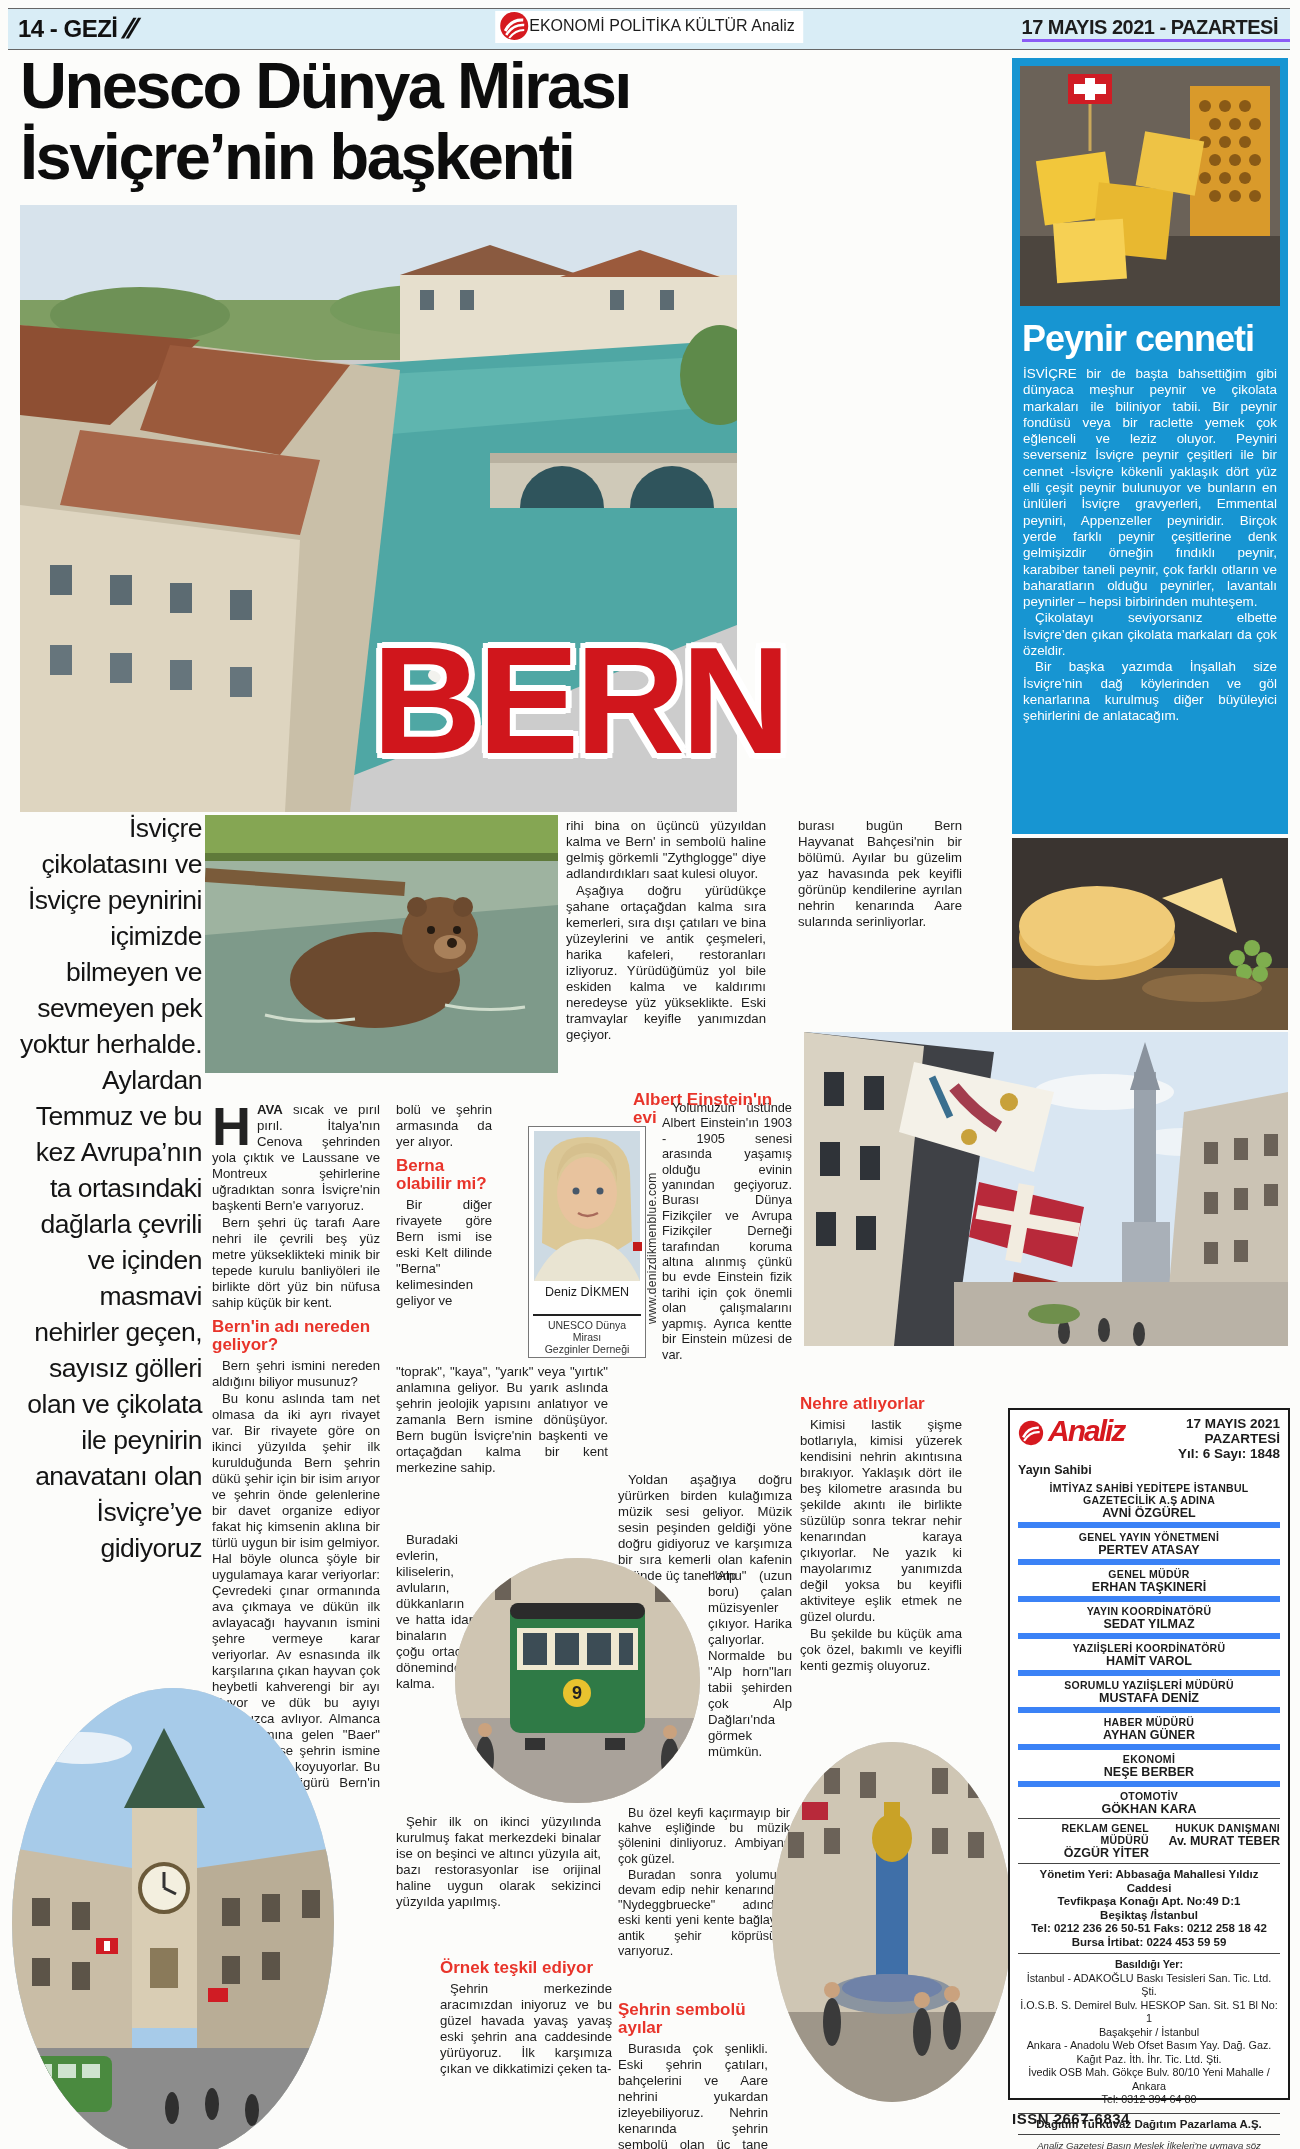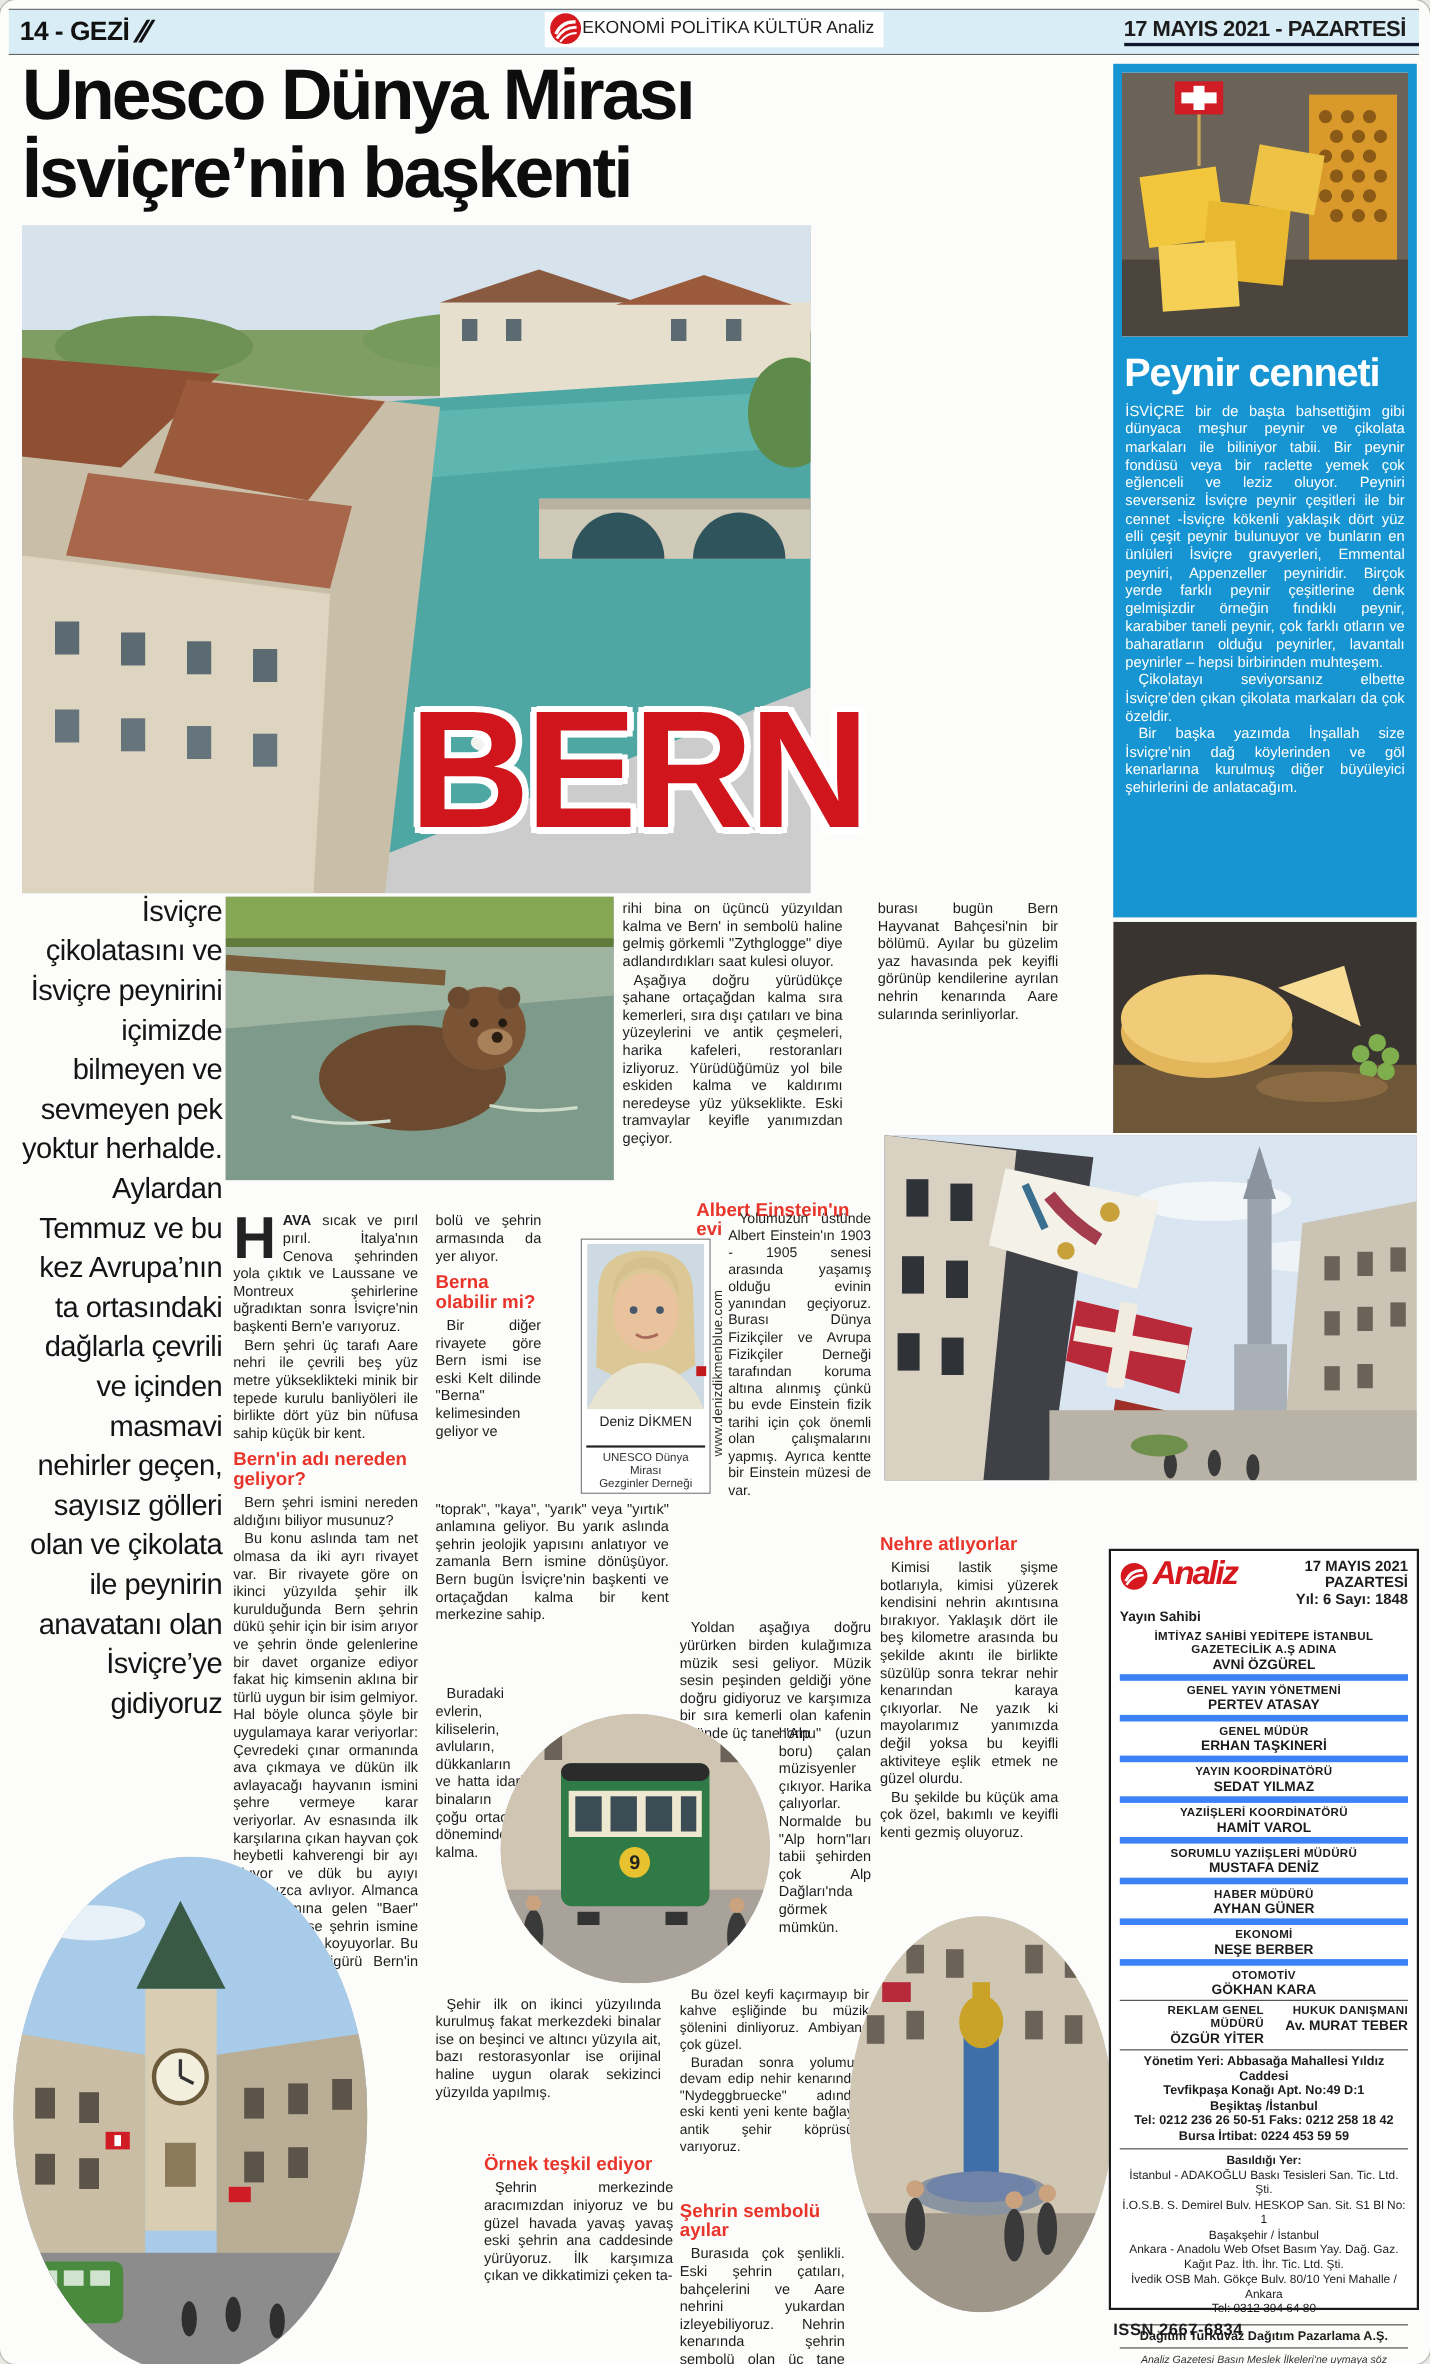--- a/index.html
+++ b/index.html
@@ -1,26 +1,26 @@
 <!DOCTYPE html>
 <html><head>
 <meta charset="utf-8">
 <style>
   html,body{margin:0;padding:0;background:#e8e8e4;}
   #page{position:relative;width:1300px;height:2149px;background:#fcfcfa;overflow:hidden;
-        font-family:"Liberation Sans","DejaVu Sans",sans-serif;color:#1c1c1c;outline:1px solid #b5b5b0;border-radius:14px;}
+        font-family:"Liberation Sans","DejaVu Sans",sans-serif;color:#1c1c1c;outline:1px solid #b5b5b0;}
   .abs{position:absolute;}
   
   .header{left:8px;top:8px;width:1282px;height:40px;background:#d9edf6;border-top:1px solid #666;border-bottom:1px solid #666;display:flex;align-items:center;}
   .folio{font-size:24px;font-weight:900;letter-spacing:-.5px;padding-left:10px;color:#111;display:flex;align-items:center;gap:6px;}
   .slashes{font-style:italic;font-weight:900;font-size:28px;transform:skewX(-12deg);letter-spacing:-3px;}
   .logo{display:flex;align-items:flex-end;gap:4px;line-height:1;}
   .logo .word{font-size:40px;font-weight:900;color:#d6191f;letter-spacing:-2px;font-style:italic;}
   .header-logo{position:absolute;left:50%;top:2px;transform:translateX(-50%);background:#fff;padding:0 8px 2px 4px;display:flex;align-items:center;gap:0;}
-  .date{margin-left:auto;padding-right:12px;font-size:20px;font-weight:700;border-bottom:3px solid #0f172a;letter-spacing:-.5px;}
+  .date{margin-left:auto;padding-right:12px;font-size:20px;font-weight:700;border-bottom:3px solid #8b5cf6;letter-spacing:-.5px;}
   
   .headline{left:20px;top:50px;width:730px;font-size:65px;line-height:71px;font-weight:900;letter-spacing:-2.5px;color:#0d0d0d;}
   
   .ph{overflow:hidden;background:#ccc;}
   .ph svg{display:block;width:100%;height:100%;}
   .round{border-radius:50%;}
   .bern{left:372px;top:600px;width:368px;height:200px;font-size:152px;font-weight:900;color:#d0161c;letter-spacing:-4px;line-height:200px;text-align:right;
         text-shadow:-5px -5px 0 #fff,5px -5px 0 #fff,-5px 5px 0 #fff,5px 5px 0 #fff,0 -6px 0 #fff,0 6px 0 #fff,-6px 0 0 #fff,6px 0 0 #fff;}
   
   .intro{left:16px;top:810px;width:186px;font-size:26.5px;line-height:36px;text-align:right;color:#141414;letter-spacing:-.5px;}

